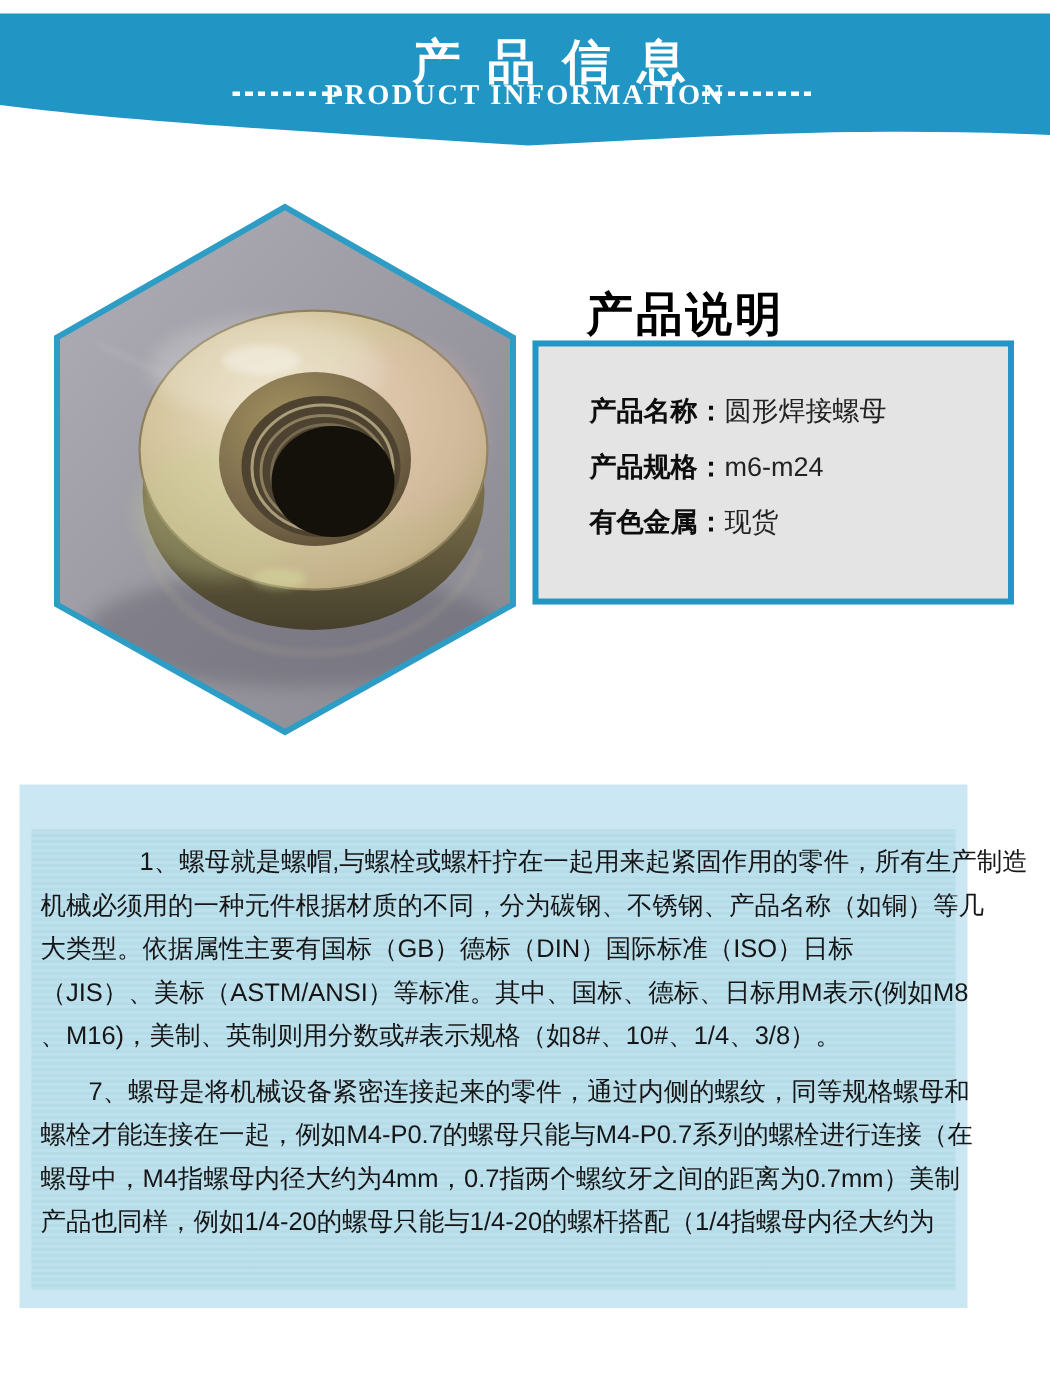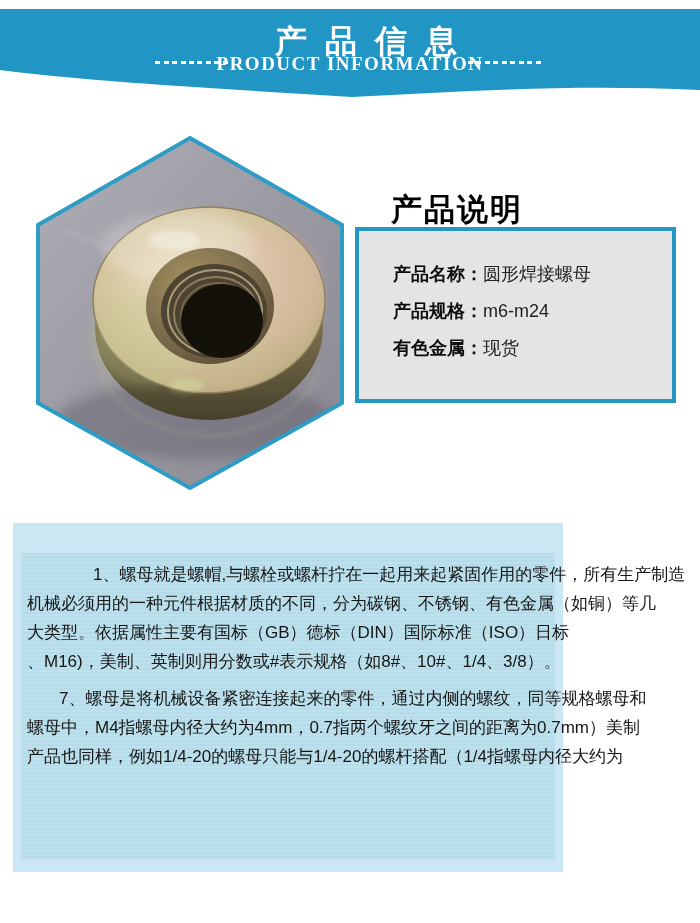--- a/index.html
+++ b/index.html
@@ -47,21 +47,21 @@
     position:absolute;left:355px;top:227px;width:321px;height:176px;
     background:var(--info-bg);border:4px solid var(--info-border);
     padding:25px 0 0 34px;
   }
   .info-row{height:37px;line-height:37px;font-size:18px;white-space:nowrap;}
   .info-label{font-weight:bold;color:#0d0d0d;}
   .info-value{color:#222;}
 
   
   .desc-panel{
-    position:absolute;left:13px;top:523px;width:550px;height:349px;
+    position:absolute;left:13px;top:523px;width:632px;height:349px;
     background:var(--panel-outer);
   }
   .desc-inner{
     position:absolute;left:8px;top:30px;right:8px;bottom:12px;
     background:var(--panel-inner);
     background-image:repeating-linear-gradient(0deg,rgba(255,255,255,0.05) 0 2px,rgba(0,0,0,0.015) 2px 4px);
   }
   .desc-text{position:absolute;left:14px;top:37px;right:6px;}
   .para{margin:0;}
   .para + .para{margin-top:8px;}
@@ -152,25 +152,27 @@
     <div class="info-row">
       <span class="info-label">有色金属：</span><span class="info-value">现货</span>
     </div>
   </div>
 
   <div class="desc-panel">
     <div class="desc-inner"></div>
     <div class="desc-text">
       <div class="para" data-idx="0">
           <div class="line">1、螺母就是螺帽,与螺栓或螺杆拧在一起用来起紧固作用的零件，所有生产制造</div>
-          <div class="line">机械必须用的一种元件根据材质的不同，分为碳钢、不锈钢、有色金属（如铜）等几</div>
+          <div class="line">机械必须用的一种元件根据材质的不同，分为碳钢、不锈钢、产品名称（如铜）等几</div>
           <div class="line">大类型。依据属性主要有国标（GB）德标（DIN）国际标准（ISO）日标</div>
+          <div class="line">（JIS）、美标（ASTM/ANSI）等标准。其中、国标、德标、日标用M表示(例如M8</div>
           <div class="line">、M16)，美制、英制则用分数或#表示规格（如8#、10#、1/4、3/8）。</div>
         </div>
       <div class="para" data-idx="1">
           <div class="line">7、螺母是将机械设备紧密连接起来的零件，通过内侧的螺纹，同等规格螺母和</div>
+          <div class="line">螺栓才能连接在一起，例如M4-P0.7的螺母只能与M4-P0.7系列的螺栓进行连接（在</div>
           <div class="line">螺母中，M4指螺母内径大约为4mm，0.7指两个螺纹牙之间的距离为0.7mm）美制</div>
           <div class="line">产品也同样，例如1/4-20的螺母只能与1/4-20的螺杆搭配（1/4指螺母内径大约为</div>
         </div>
     </div>
   </div>
 
 </div>
 
 </body></html>

